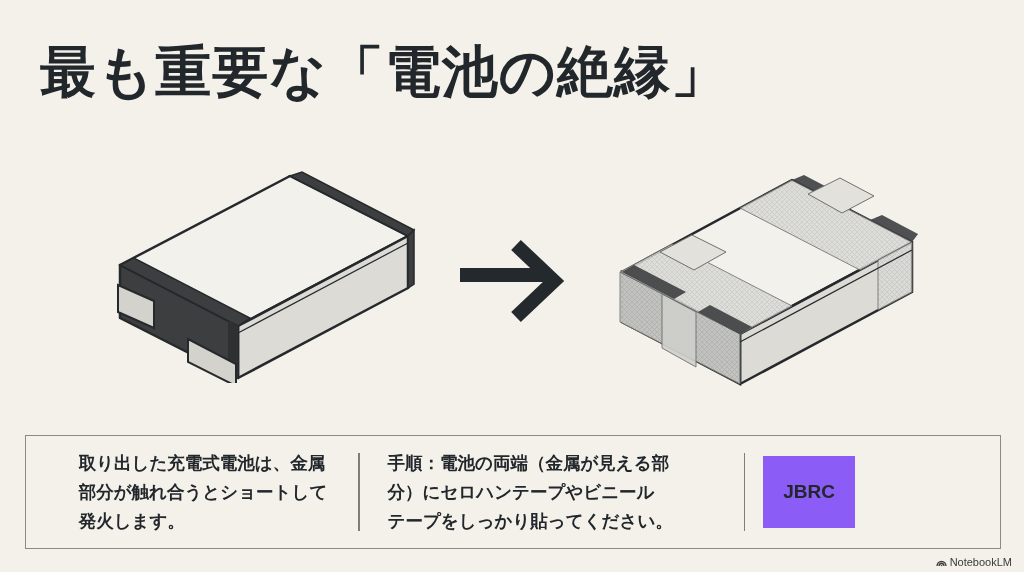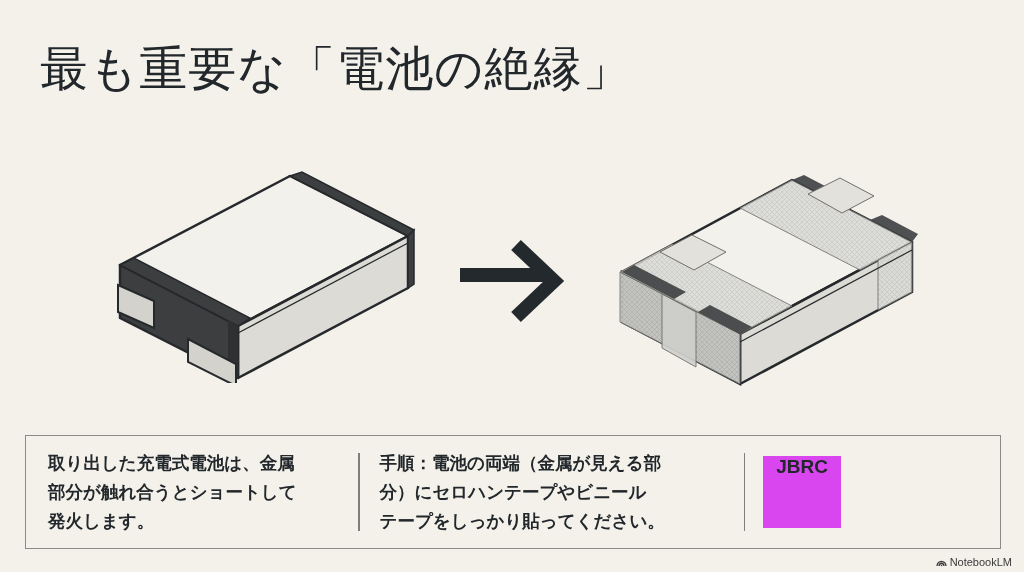--- a/index.html
+++ b/index.html
@@ -5,52 +5,52 @@
     html, body { margin: 0; padding: 0; }
     body {
       width: 1024px; height: 572px; overflow: hidden;
       background: #f3f1ea;
       font-family: "DejaVu Sans", "Liberation Sans", sans-serif;
       color: #22272b;
       position: relative;
     }
     .title {
       position: absolute; left: 40px; top: 44px;
-      font-size: 48px; font-weight: normal; letter-spacing: 1px;
+      font-size: 56px; font-weight: bold; letter-spacing: 1px;
       color: #22272b; line-height: 1; white-space: nowrap;
     }
     .illus { position: absolute; }
     .illus svg { display: block; }
     .info-box {
       position: absolute; left: 25px; top: 435px;
       width: 976px; height: 114px;
       border: 1.5px solid #8a8a86;
       box-sizing: border-box;
       display: flex; align-items: center;
       background: #f3f1ea;
     }
     .col {
       position: relative;
       height: 100%;
       display: flex; align-items: center;
       box-sizing: border-box;
     }
-    .col1 { width: 332px; padding-left: 22px; }
-    .col2 { width: 384px; padding-left: 20px; }
+    .col1 { width: 332px; padding-left: 22px; justify-content: center; }
+    .col2 { width: 384px; padding-left: 28px; }
     .col3 { flex: 1; padding-left: 18px; }
     .divider {
       width: 1.5px; height: 78px; background: #7e7e7a;
     }
     .col-text {
       font-size: 17.5px; font-weight: bold; line-height: 29px;
       color: #22272b; white-space: pre-line;
     }
     .jbrc-badge {
-      width: 78px; height: 72px; background: #d946ef;
-      display: flex; justify-content: center;
+      width: 92px; height: 72px; background: #8b5cf6;
+      display: flex; align-items: center; justify-content: center;
       margin-right: 8px; flex-shrink: 0;
     }
     .jbrc-badge span {
       font-family: "Liberation Sans", sans-serif;
       font-weight: bold; font-size: 19px; color: #22272b;
     }
     .footer-logo {
       position: absolute; right: 12px; bottom: 4px;
       font-family: "Liberation Sans", sans-serif;
       font-size: 11px; color: #3a3a3a; display: flex; align-items: center; gap: 3px; text-align: right;

